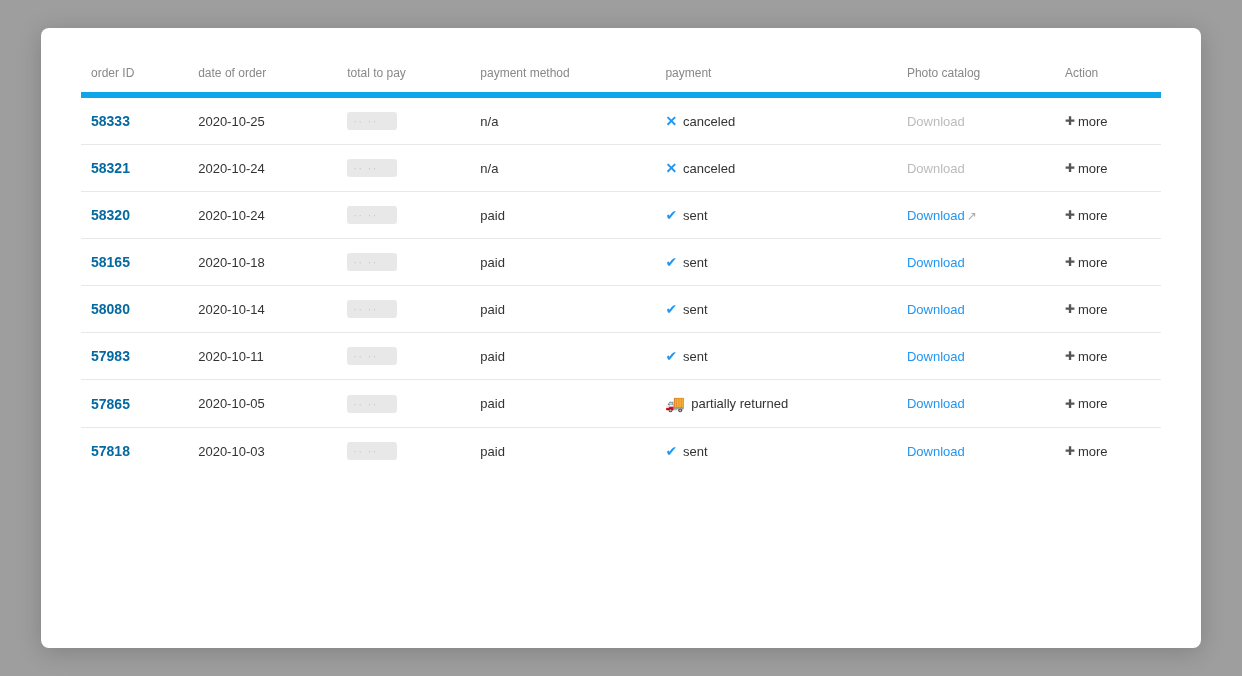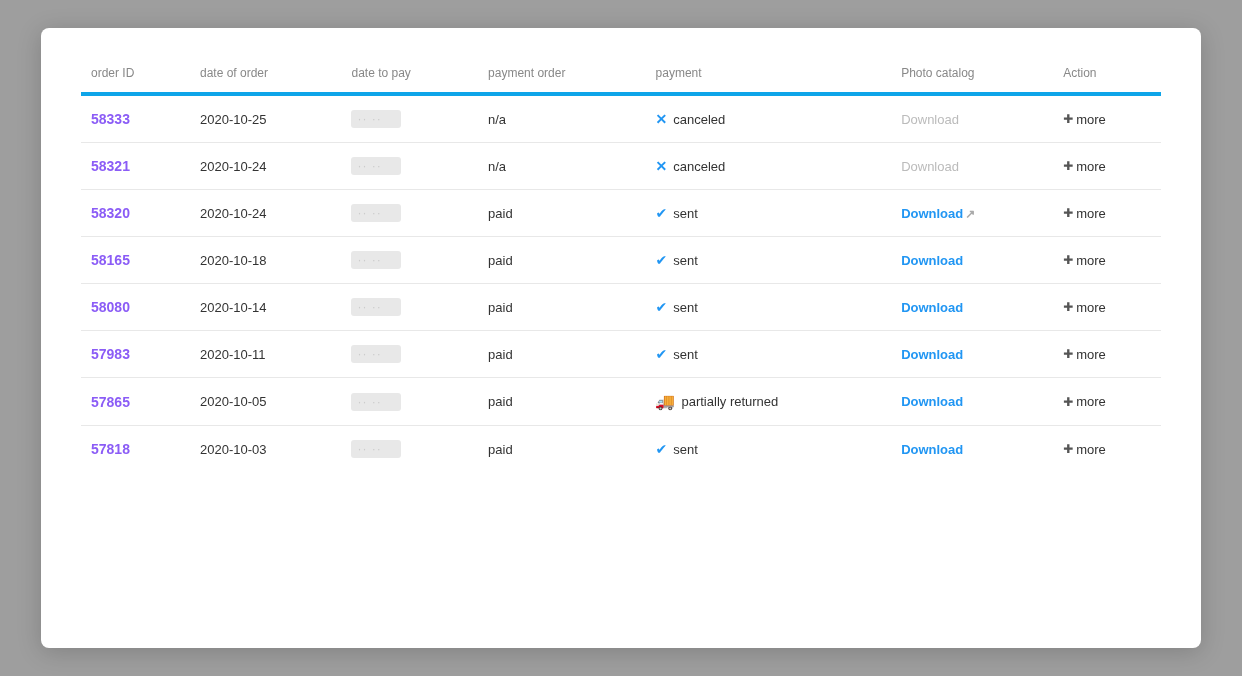--- a/index.html
+++ b/index.html
@@ -25,38 +25,38 @@
     table {
       width: 100%;
       border-collapse: collapse;
     }
     thead th {
       color: #888;
       font-weight: 400;
       font-size: 12px;
       text-align: left;
       padding: 8px 10px 12px 10px;
-      border-bottom: 4px solid #0ea5e9;
+      border-bottom: 6px solid #0ea5e9;
     }
     tbody tr {
       border-bottom: 1px solid #e8e8e8;
     }
     tbody tr:last-child {
       border-bottom: none;
     }
     tbody td {
       padding: 14px 10px;
       color: #333;
       font-size: 13px;
       vertical-align: middle;
     }
     .order-id {
       font-weight: 700;
       font-size: 14px;
-      color: #8b5cf6;
+      color: #0369a1;
     }
     .status-cell {
       display: flex;
       align-items: center;
       gap: 6px;
     }
     .icon-x {
       color: #2196F3;
       font-size: 14px;
       font-weight: bold;
@@ -65,21 +65,20 @@
       color: #2196F3;
       font-size: 14px;
     }
     .icon-truck {
       font-size: 16px;
     }
     .download-active {
       color: #2196F3;
       text-decoration: none;
       cursor: pointer;
-      font-weight: bold;
     }
     .download-disabled {
       color: #bbb;
       cursor: default;
     }
     .action-more {
       color: #333;
       text-decoration: none;
       display: flex;
       align-items: center;
@@ -109,22 +108,22 @@
   </style>
 </head>
 <body>
 
 <div class="window">
   <table>
     <thead>
       <tr>
         <th>order ID</th>
         <th>date of order</th>
-        <th>date to pay</th>
-        <th>payment order</th>
+        <th>total to pay</th>
+        <th>payment method</th>
         <th>payment</th>
         <th>Photo catalog</th>
         <th>Action</th>
       </tr>
     </thead>
     <tbody id="table-body">
     <tr>
     <td class="order-id">58333</td>
     <td>2020-10-25</td>
     <td><span class="amount-blur">·· ··</span></td>

